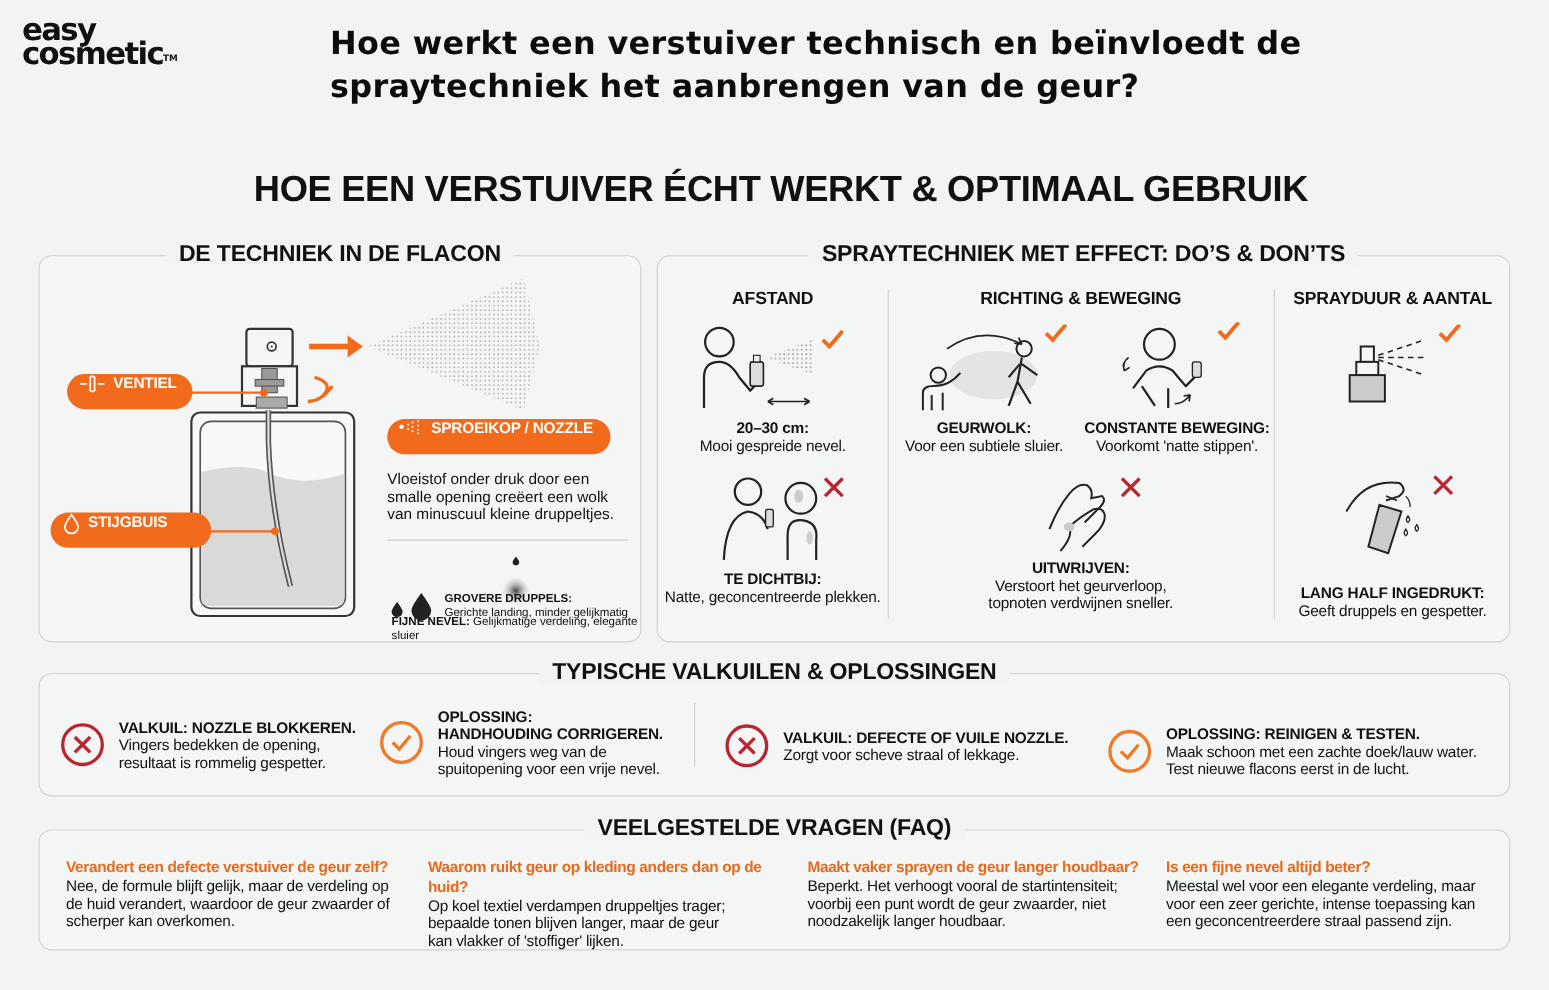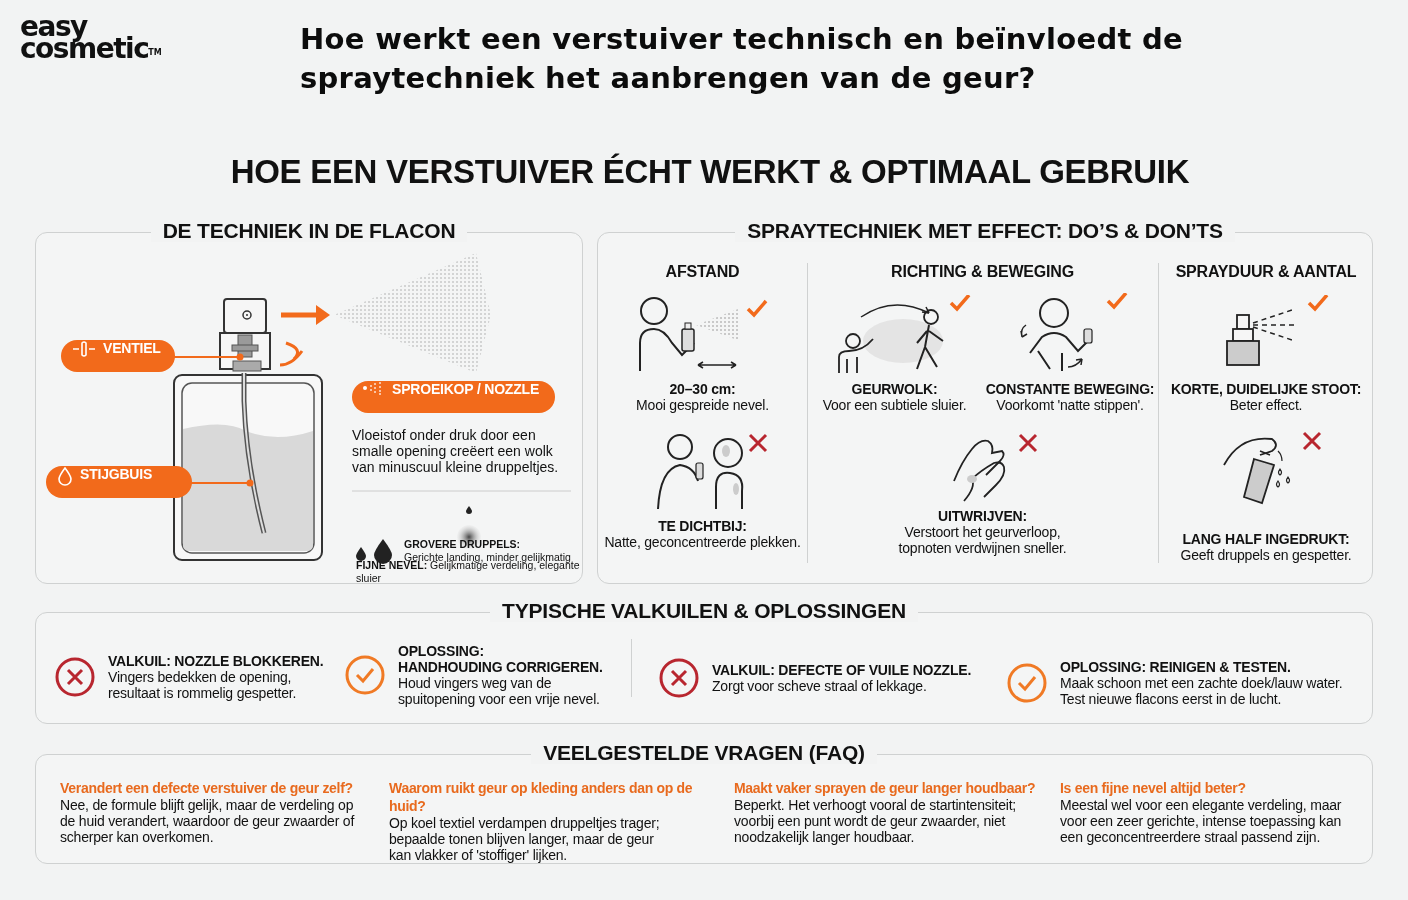--- a/index.html
+++ b/index.html
@@ -223,21 +223,20 @@
   <div class="cap" style="left:209px;width:351px;top:275px;"><b>UITWRIJVEN:</b><span>Verstoort het geurverloop,</span><br><span>topnoten verdwijnen sneller.</span></div>
 
   <div class="col-title" style="left:560px;width:216px;top:30px;">SPRAYDUUR &amp; AANTAL</div>
   <svg class="icon-box" style="left:625px;top:62px" width="110" height="74" viewBox="0 0 110 74">
     <rect x="14" y="20" width="12" height="14" fill="#f6f6f6" stroke="#222" stroke-width="1.8"></rect>
     <rect x="10" y="34" width="20" height="12" fill="#f6f6f6" stroke="#222" stroke-width="1.8"></rect>
     <rect x="4" y="46" width="32" height="24" fill="#ccc" stroke="#222" stroke-width="1.8"></rect>
     <path d="M30 28 L72 14 M30 30 L72 30 M30 32 L72 46" stroke="#222" stroke-width="1.5" stroke-dasharray="5,4"></path>
     <path d="M86 8 l6 6 l12 -14" stroke="#f26a1b" stroke-width="3.5" fill="none"></path>
   </svg>
-  <div class="cap" style="left:560px;width:216px;top:148px;"><b>KORTE, DUIDELIJKE STOOT:</b><span>Beter effect.</span></div>
 
   <svg class="icon-box" style="left:622px;top:196px" width="110" height="80" viewBox="0 0 110 80">
     <path d="M4 36 Q20 6 52 10 Q60 16 52 22 L40 26" fill="none" stroke="#222" stroke-width="1.8"></path>
     <path d="M34 30 L54 36 L42 74 L24 68 Z" fill="#ccc" stroke="#222" stroke-width="1.8"></path>
     <path d="M40 22 L50 26" stroke="#222" stroke-width="1.5"></path>
     <path d="M58 22 Q62 26 62 32" stroke="#222" stroke-width="1.2" fill="none"></path>
     <path d="M60 40 q3 4 0 6 q-3 -2 0 -6z M68 48 q3 4 0 6 q-3 -2 0 -6z M58 52 q3 4 0 6 q-3 -2 0 -6z" fill="none" stroke="#222" stroke-width="1.2"></path>
     <path d="M84 4 l16 16 M100 4 l-16 16" stroke="#b8262f" stroke-width="3"></path>
   </svg>
   <div class="cap" style="left:560px;width:216px;top:298px;"><b>LANG HALF INGEDRUKT:</b><span>Geeft druppels en gespetter.</span></div>

